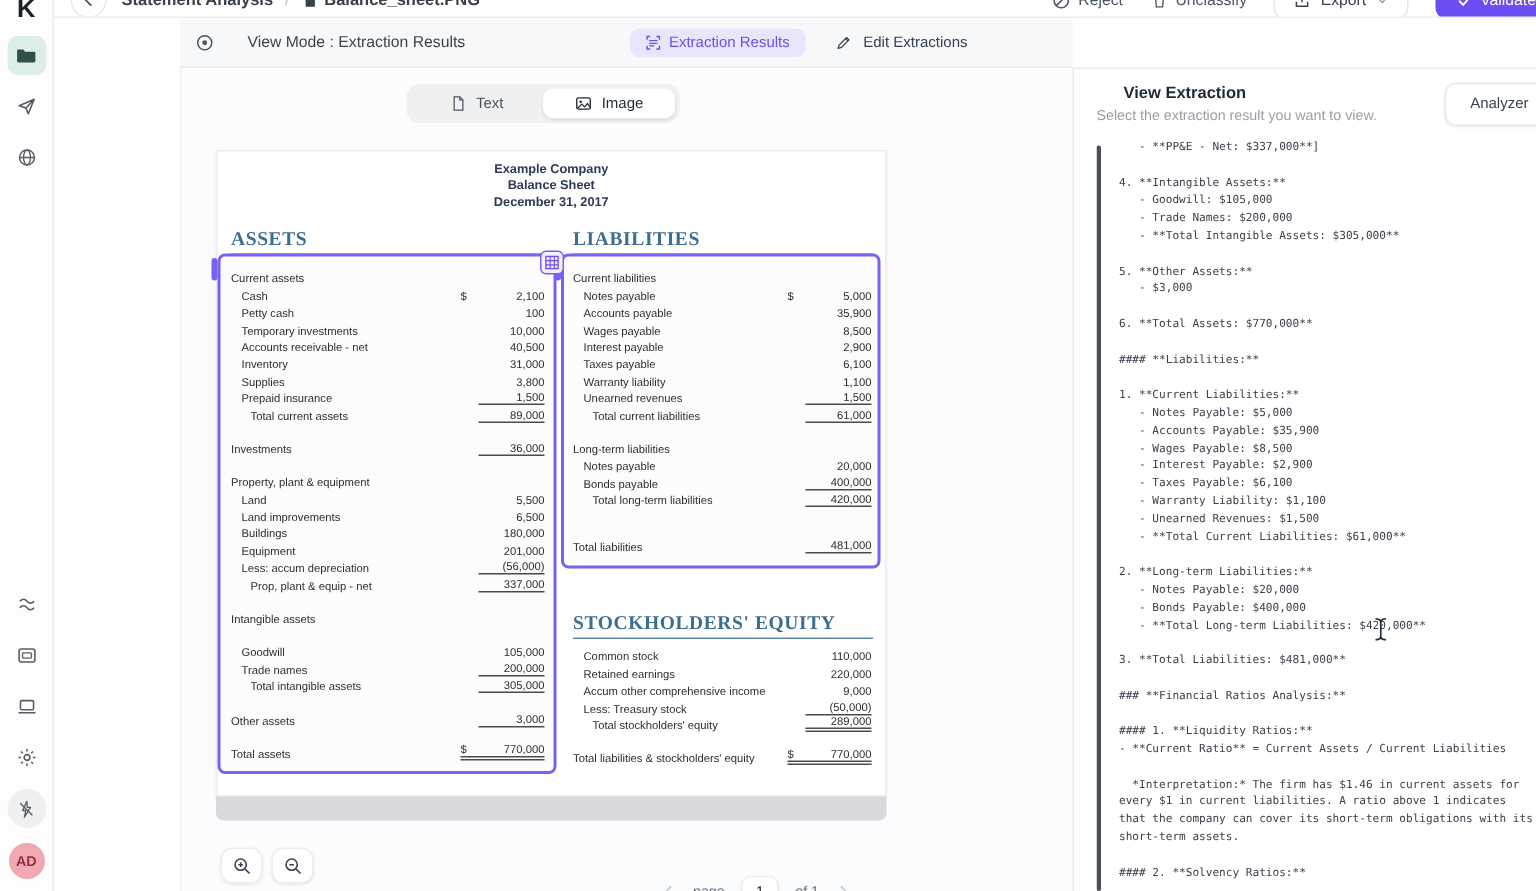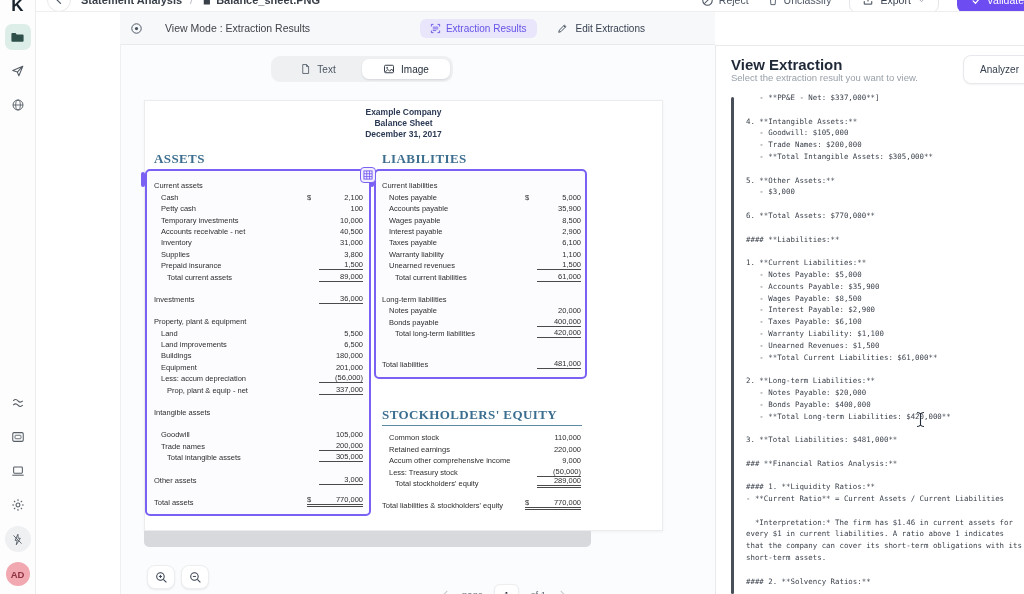--- a/index.html
+++ b/index.html
@@ -34,21 +34,21 @@
   .vb-tabs { margin-left:auto; display:flex; align-items:center; }
   .tab-active { display:flex; align-items:center; gap:5px; background:#e9e6fb; color:#6553e8; border:none; border-radius:6px; padding:4px 10px; font-size:10px; font-family:inherit; cursor:pointer; }
   .tab-plain { display:flex; align-items:center; gap:8px; background:none; border:none; color:#374151; font-size:10px; font-family:inherit; cursor:pointer; margin-left:20px; margin-right:60px; }
 
   
   .viewer { position:absolute; left:120px; top:45px; width:595px; height:549px; background:#fbfcfd; border-left:1px solid #efeff1; }
   .toggle { position:absolute; left:150px; top:11px; height:26px; background:#eff0f2; border-radius:9px; padding:3px; display:flex; }
   .tg-btn { width:88px; display:flex; align-items:center; justify-content:center; gap:6px; font-size:10px; color:#4b5563; border:none; background:none; font-family:inherit; border-radius:7px; cursor:pointer; }
   .tg-btn.on { background:#fff; color:#1f2937; box-shadow:0 1px 2px rgba(16,24,40,.12); }
 
-  .page { position:absolute; left:23px; top:55px; width:519px; height:431px; background:#fff; border:1px solid #ebecee; box-shadow:0 1px 3px rgba(16,24,40,.05); }
+  .page { position:absolute; left:23px; top:55px; width:447px; height:431px; background:#fff; border:1px solid #ebecee; box-shadow:0 1px 3px rgba(16,24,40,.05); }
   .page-strip { position:absolute; left:23px; top:486px; width:447px; height:16px; background:#d7d9dd; border-radius:0 0 5px 5px; }
 
   .doc-title { position:absolute; top:6px; left:0; right:0; text-align:center; font-weight:bold; font-size:8.5px; line-height:11px; color:#2c3a55; }
   .bs-heading { position:absolute; font-family:"Liberation Serif",serif; font-weight:bold; font-size:13px; letter-spacing:.4px; color:#3c6e8f; border-bottom:1.5px solid #5d8aa4; padding-bottom:2px; }
   #h-assets { left:9px; top:50px; width:210px; }
   #h-liab   { left:237px; top:50px; width:200px; }
   #h-equity { left:237px; top:306px; width:200px; }
 
   .x-box { position:absolute; border:2px solid #7b61f3; border-radius:5px; background:rgba(123,97,243,.02); }
   .x-box::before { content:""; position:absolute; left:-6px; top:1px; width:4px; height:15px; background:#7b61f3; border-radius:2px; }
@@ -73,21 +73,21 @@
 
   .viewer-footer { position:absolute; left:0; right:0; top:518px; height:31px; }
   .zoom-btn { position:absolute; top:2px; width:28px; height:24px; background:#fff; border:1px solid #eceef0; border-radius:8px; box-shadow:0 1px 2px rgba(16,24,40,.08); display:flex; align-items:center; justify-content:center; cursor:pointer; }
   #zoom-in { left:26px; } #zoom-out { left:60px; }
   .pager { position:absolute; left:320px; top:21px; display:flex; align-items:center; gap:11px; font-size:9.5px; color:#6b7280; }
   .pg-chev { background:none; border:none; cursor:pointer; display:flex; }
   .pg-input { width:25px; height:20px; background:#fff; border:1px solid #eceef0; border-radius:6px; box-shadow:0 1px 2px rgba(16,24,40,.08); text-align:center; font-size:9.5px; color:#111827; font-family:inherit; }
 
   
   .xpanel { position:absolute; left:715px; top:45px; width:309px; height:549px; background:#fff; border-left:1px solid #e7e9eb; border-top:1px solid #e9eaec; }
-  .xp-title { position:absolute; left:15px; top:10px; font-size:15px; font-weight:bold; color:#1f2937; }
+  .xp-title { position:absolute; left:33px; top:10px; font-size:11px; font-weight:bold; color:#1f2937; }
   .xp-sub { position:absolute; left:15px; top:26px; font-size:9.5px; color:#98a0a8; }
   .xp-analyzer { position:absolute; right:-12px; top:9px; background:#fff; border:1px solid #e6e8eb; border-radius:8px; padding:8px 16px; font-size:10px; color:#374151; font-family:inherit; box-shadow:0 1px 2px rgba(16,24,40,.05); cursor:pointer; }
   .xp-body { position:absolute; left:15px; right:0; top:47px; bottom:0; overflow:hidden; }
   .xp-scrollbar { position:absolute; left:0; top:4px; bottom:0; width:3px; background:#494f58; border-radius:2px; cursor:pointer; }
   .xp-lines { position:absolute; left:15px; top:0; right:0; font-family:"DejaVu Sans Mono",monospace; font-size:7.4px; color:#3b424c; }
   .x-line { height:11.81px; white-space:pre; }
   .mouse-cursor { position:absolute; left:200px; top:365px; z-index:40; }
 </style>
 </head>
 <body>

